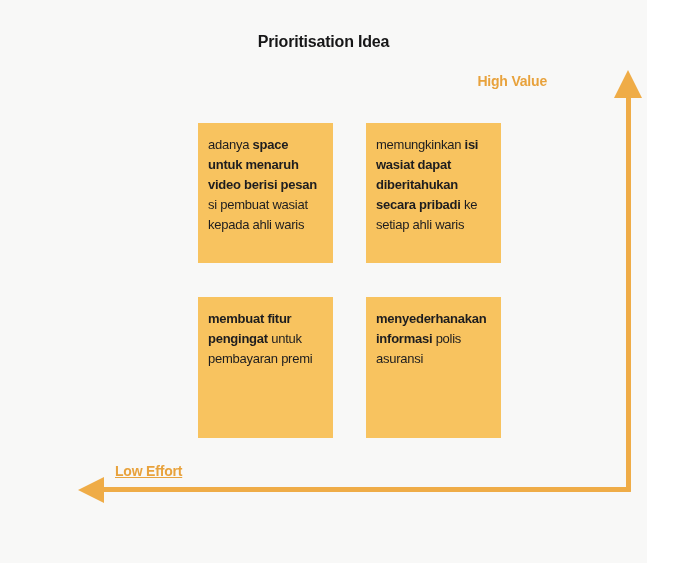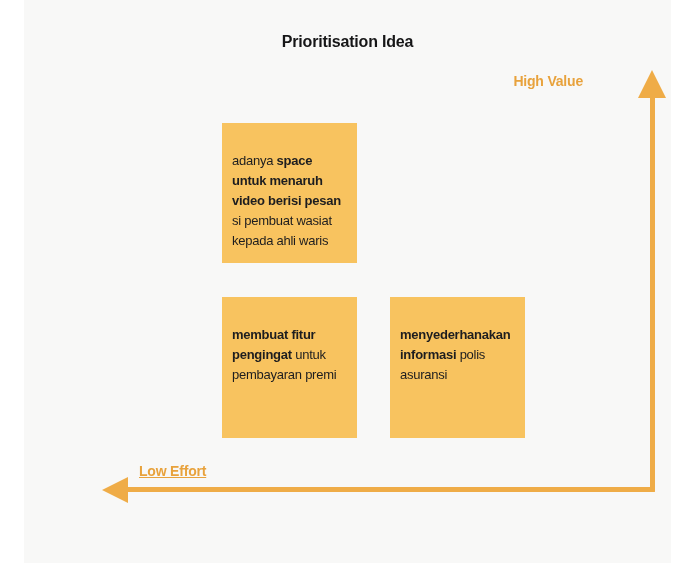--- a/index.html
+++ b/index.html
@@ -12,21 +12,20 @@
   * { margin: 0; padding: 0; box-sizing: border-box; }
   html, body { background: #fff; }
   body { font-family: "Liberation Sans", sans-serif; }
 
   .canvas {
     position: relative;
     width: 647px;
     height: 563px;
     background: var(--background);
     overflow: hidden;
-    margin-left: 24px;
   }
 
   .title {
     position: absolute;
     top: 33px;
     left: 0;
     right: 0;
     text-align: center;
     font-size: 16px;
     font-weight: 700;
@@ -77,29 +76,29 @@
 
   
   .axis-label {
     position: absolute;
     font-size: 14px;
     font-weight: 700;
     letter-spacing: -0.2px;
     color: var(--axis_label);
     white-space: nowrap;
   }
-  .axis-label.value  { top: 73px; right: 88px; }
+  .axis-label.value  { top: 73px; right: 100px; }
   .axis-label.effort { top: 463px; left: 115px; text-decoration: underline; }
 
   
   .note {
     position: absolute;
     width: 135px;
     background: var(--note);
-    padding: 28px 10px;
+    padding: 12px 10px;
     font-size: 13px;
     line-height: 20px;
     letter-spacing: -0.25px;
     color: var(--ink);
   }
   .note span { font-weight: 400; }
   .note span.b { font-weight: 700; }
   .note-tl { left: 198px; top: 123px; height: 140px; }
   .note-tr { left: 366px; top: 123px; height: 140px; }
   .note-bl { left: 198px; top: 297px; height: 141px; }
@@ -116,18 +115,19 @@
   <div class="axis-v-head"></div>
   <div class="axis-h-line"></div>
   <div class="axis-h-head"></div>
 
   <div class="axis-label value">High Value</div>
 
   <div class="axis-label effort">Low Effort</div>
 
   <div class="note note-tl"><span>adanya </span><span class="b">space untuk menaruh video berisi pesan</span><span> si pembuat wasiat kepada ahli waris</span></div>
 
+  <div class="note note-tr"><span>memungkinkan </span><span class="b">isi wasiat dapat diberitahukan secara pribadi</span><span> ke setiap ahli waris</span></div>
 
   <div class="note note-br"><span class="b">menyederhanakan informasi</span><span> polis asuransi</span></div>
 
   <div class="note note-bl"><span class="b">membuat fitur pengingat</span><span> untuk pembayaran premi</span></div>
 
 </div>
 
 </body></html>

